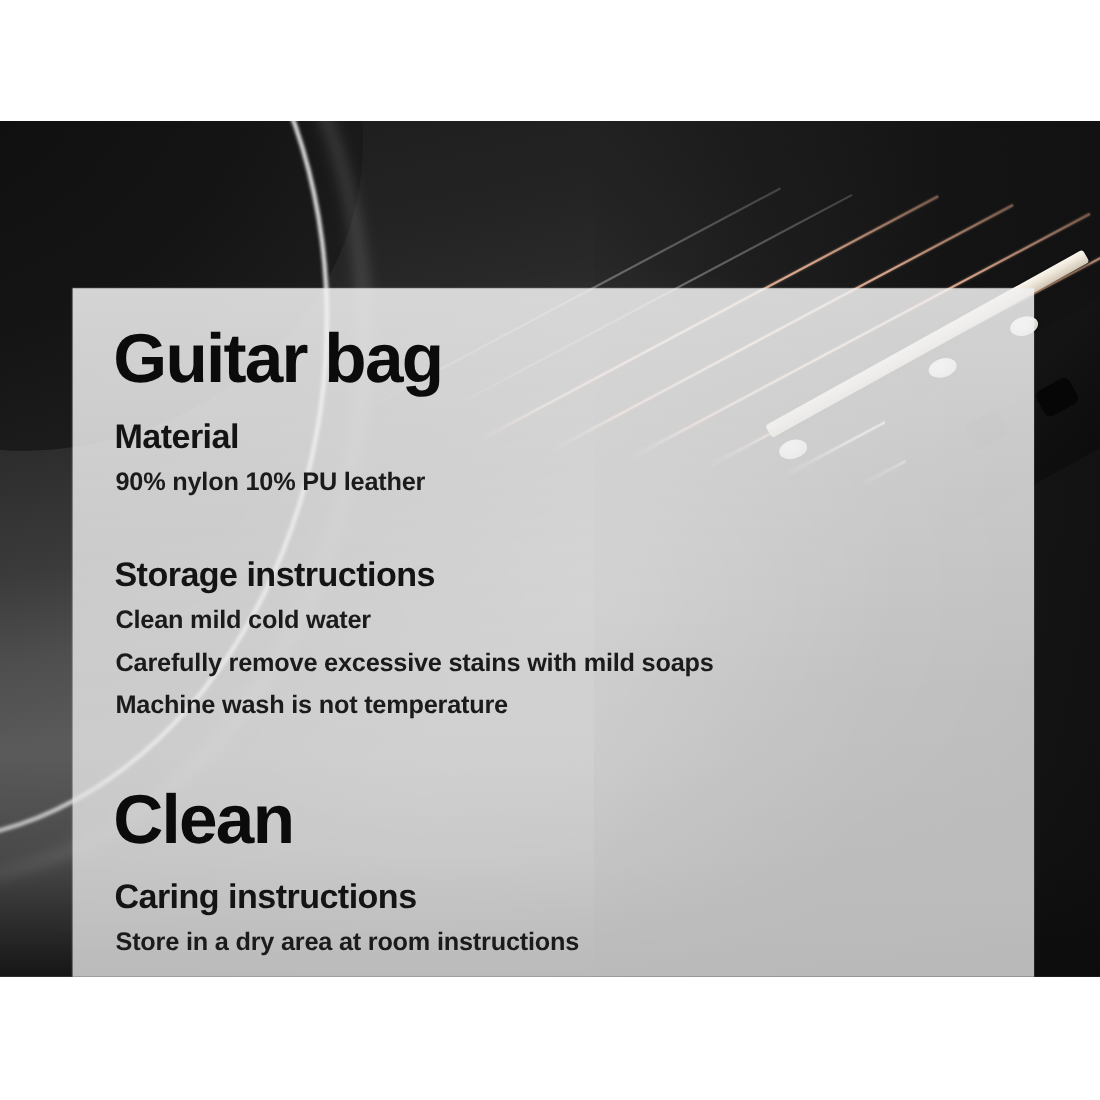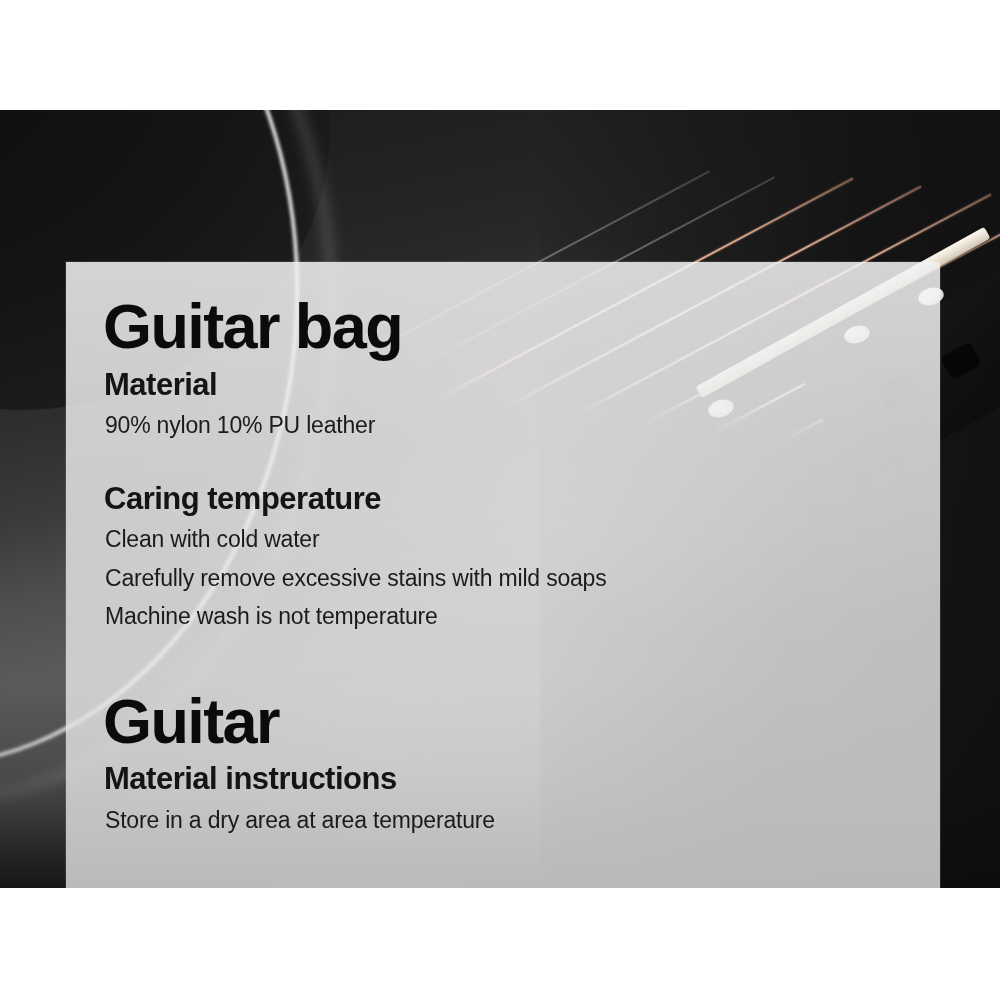--- a/index.html
+++ b/index.html
@@ -278,32 +278,32 @@
 
   h1.title {
     margin: 0;
     font-size: 63px;
     line-height: 1.04;
     font-weight: bold;
     color: #0b0b0b;
     letter-spacing: -1.6px;
   }
   h2.subhead {
-    margin: 8px 0 0 1px;
+    margin: 20px 0 0 1px;
     font-size: 31px;
     line-height: 1.12;
     font-weight: bold;
     color: #141414;
     letter-spacing: -0.5px;
   }
   p.line {
     margin: 9px 0 0 2px;
     font-size: 23px;
     line-height: 1.54;
-    font-weight: normal;
+    font-weight: bold;
     color: #1b1b1b;
     letter-spacing: -0.2px;
   }
   .block-gap-lg { height: 30px; }
   .block-gap-xl { height: 54px; }
   .title-2 { margin-top: 0; }
 
   .lines { margin-top: 6px; }
   .lines p.line { margin-top: 3px; }
 </style>
@@ -358,38 +358,38 @@
           <div>
             <h2 class="subhead">Material</h2>
             <div class="lines">
               <p class="line">90% nylon 10% PU leather</p>
             </div>
           </div>
 
           <div class="block-gap-lg"></div>
 
           <div>
-            <h2 class="subhead">Caring temperature</h2>
+            <h2 class="subhead">Storage instructions</h2>
             <div class="lines">
-              <p class="line">Clean with cold water</p>
+              <p class="line">Clean mild cold water</p>
               <p class="line">Carefully remove excessive stains with mild soaps</p>
               <p class="line">Machine wash is not temperature</p>
             </div>
           </div>
         </div>
 
         <div class="block-gap-xl"></div>
 
         <div>
-          <h1 class="title title-2">Guitar</h1>
+          <h1 class="title title-2">Clean</h1>
 
           <div>
-            <h2 class="subhead">Material instructions</h2>
+            <h2 class="subhead">Caring instructions</h2>
             <div class="lines">
-              <p class="line">Store in a dry area at area temperature</p>
+              <p class="line">Store in a dry area at room instructions</p>
             </div>
           </div>
         </div>
 
       </div>
     </div>
 
   </div>
 
 </div>

